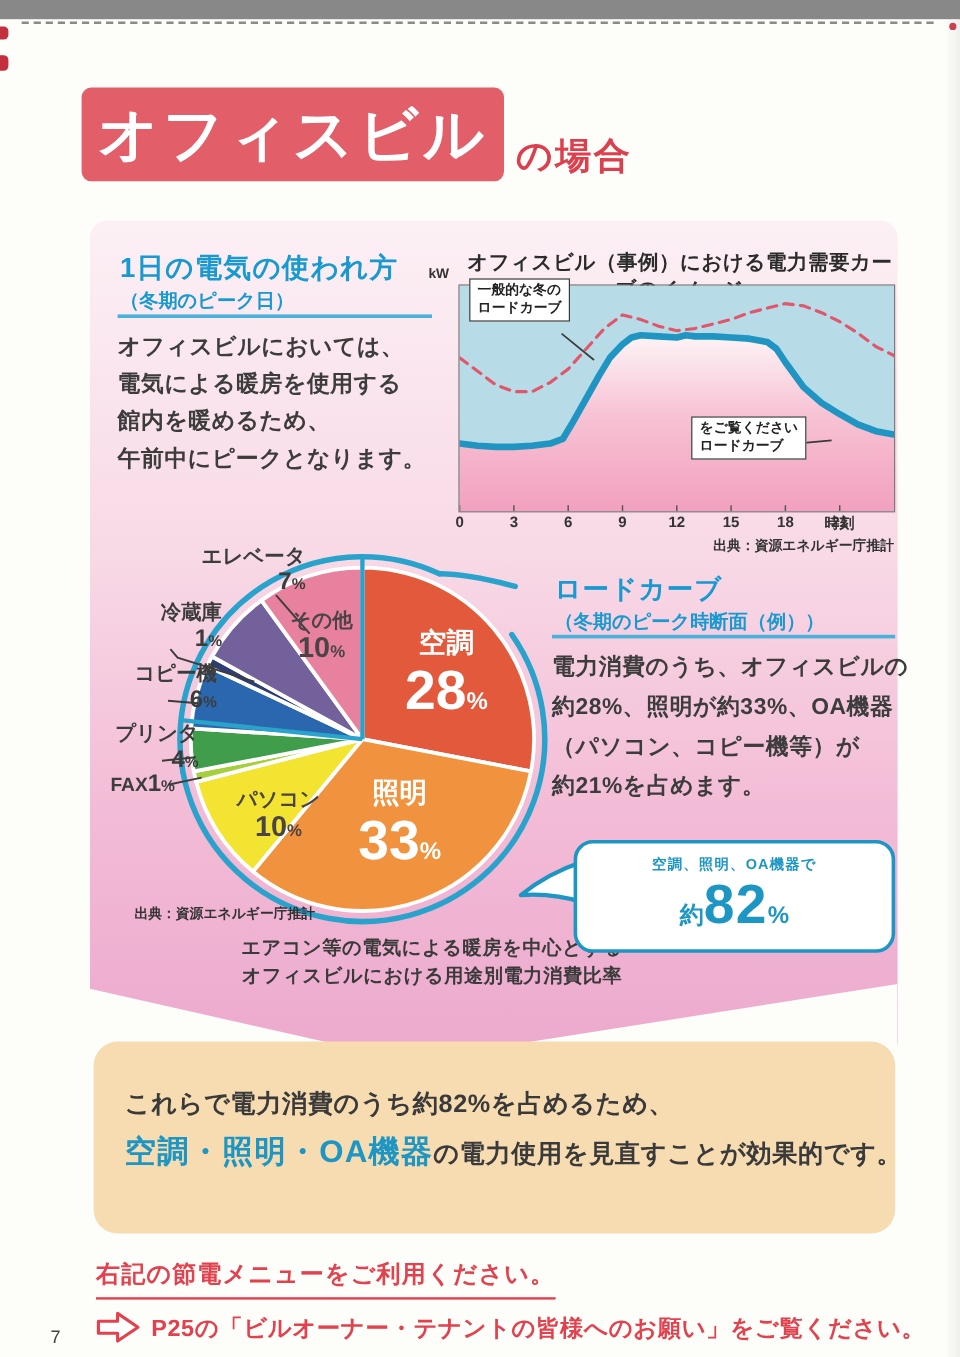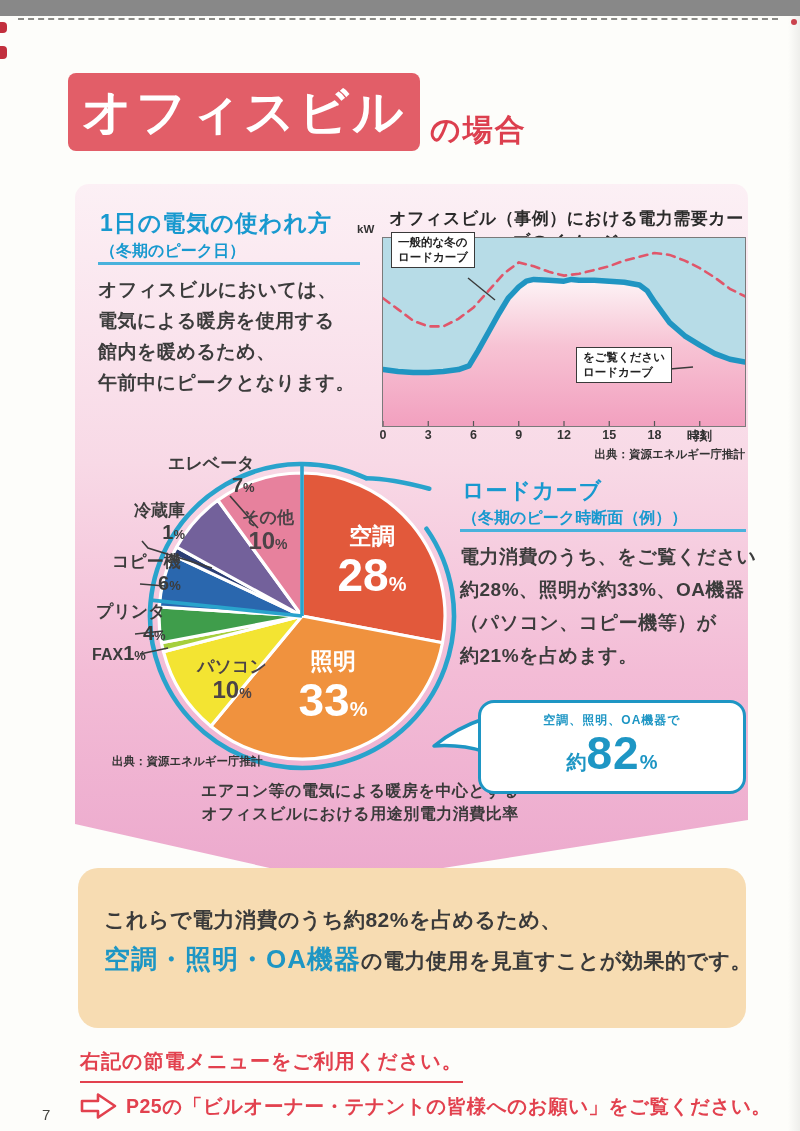--- a/index.html
+++ b/index.html
@@ -232,21 +232,21 @@
     <div>エアコン等の電気による暖房を中心とする</div>
     <div>オフィスビルにおける用途別電力消費比率</div>
   </div>
 
   <div class="sec-head" style="left:462px; top:460px;">
     <div class="h1" style="font-size:22px;">ロードカーブ</div>
     <div class="h2">（冬期のピーク時断面（例））</div>
   </div>
   <div class="sec-rule" style="left:460px; top:513px; width:286px;"></div>
   <div class="body-text" style="left:460px; top:524px; line-height:33px;">
-    <div>電力消費のうち、をご覧ください</div>
+    <div>電力消費のうち、オフィスビルの</div>
     <div>約28%、照明が約33%、OA機器</div>
     <div>（パソコン、コピー機等）が</div>
     <div>約21%を占めます。</div>
   </div>
 
   <svg class="bubble-tail" width="60" height="60" viewBox="0 0 60 60">
     <path d="M58,10 Q28,20 6,38 Q32,36 58,44 Z" fill="#ffffff" stroke="#1e96c4" stroke-width="3.5" stroke-linejoin="round"></path>
   </svg>
   <div class="bubble">
     <div class="l1">空調、照明、OA機器で</div>

